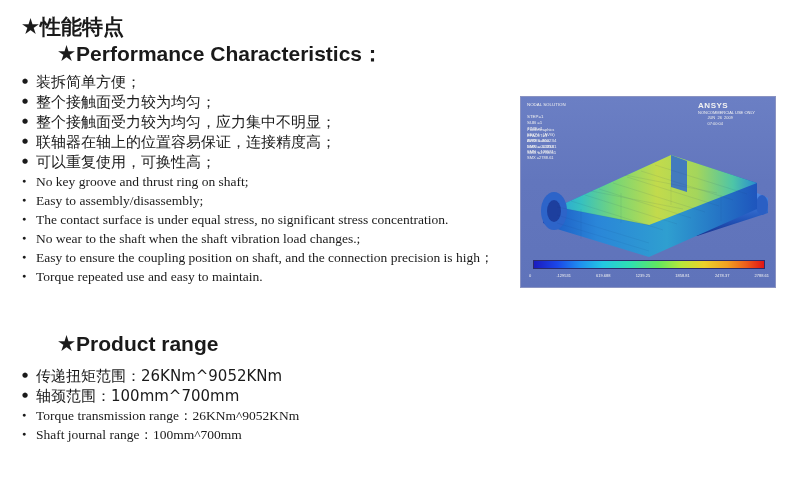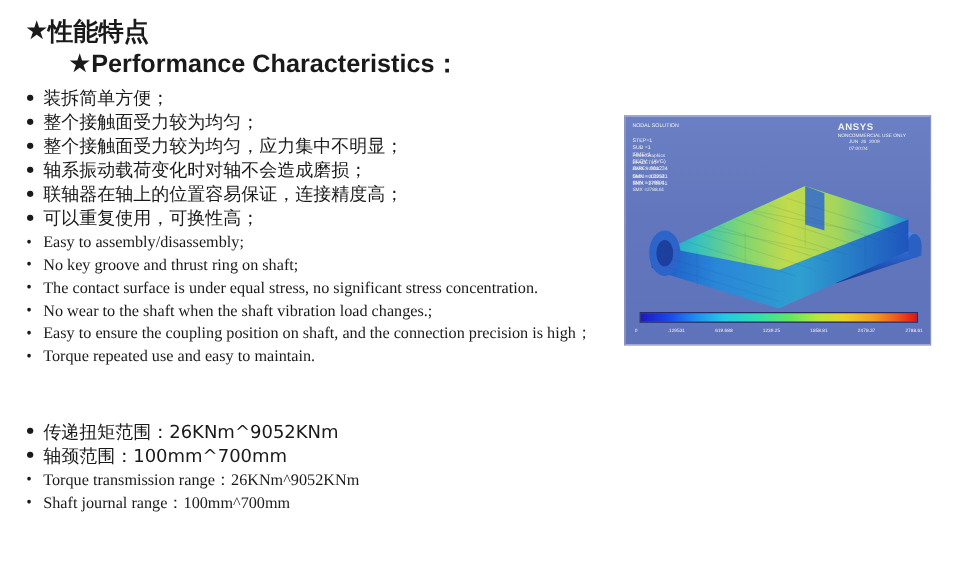--- a/index.html
+++ b/index.html
@@ -204,28 +204,27 @@
       <div class="h-en">
         <span class="star">★</span><span>Performance Characteristics：</span>
       </div>
     </div>
 
     <div class="lists-1">
       <ul class="blist cn-list cn-group-1">
         <li>装拆简单方便；</li>
         <li>整个接触面受力较为均匀；</li>
         <li>整个接触面受力较为均匀，应力集中不明显；</li>
-        <li>轴系振动载荷变化时对轴不会造成磨损；</li>
         <li>联轴器在轴上的位置容易保证，连接精度高；</li>
         <li>可以重复使用，可换性高；</li>
       </ul>
 
       <ul class="blist en-list en-group-1">
+        <li>No key groove and thrust ring on shaft;</li>
         <li>Easy to assembly/disassembly;</li>
-        <li>No key groove and thrust ring on shaft;</li>
         <li>The contact surface is under equal stress, no significant stress concentration.</li>
         <li>No wear to the shaft when the shaft vibration load changes.;</li>
         <li>Easy to ensure the coupling position on shaft, and the connection precision is high；</li>
         <li>Torque repeated use and easy to maintain.</li>
       </ul>
     </div>
 
     <div class="fea">
 
       <div class="title-txt">NODAL SOLUTION
@@ -324,20 +323,23 @@
         <span>1858.81</span>
         <span>2478.37</span>
         <span>2788.61</span>
       </div>
     </div>
   </div>
 
   <div class="section-2">
 
     <div class="heading-block">
+      <div class="h-en">
+        <span class="star">★</span><span>Product range</span>
+      </div>
     </div>
 
     <div class="lists-2">
       <ul class="blist cn-list">
         <li>传递扭矩范围：26KNm^9052KNm</li>
         <li>轴颈范围：100mm^700mm</li>
       </ul>
       <ul class="blist en-list en-group-2">
         <li>Torque transmission range：26KNm^9052KNm</li>
         <li>Shaft journal range：100mm^700mm</li>

